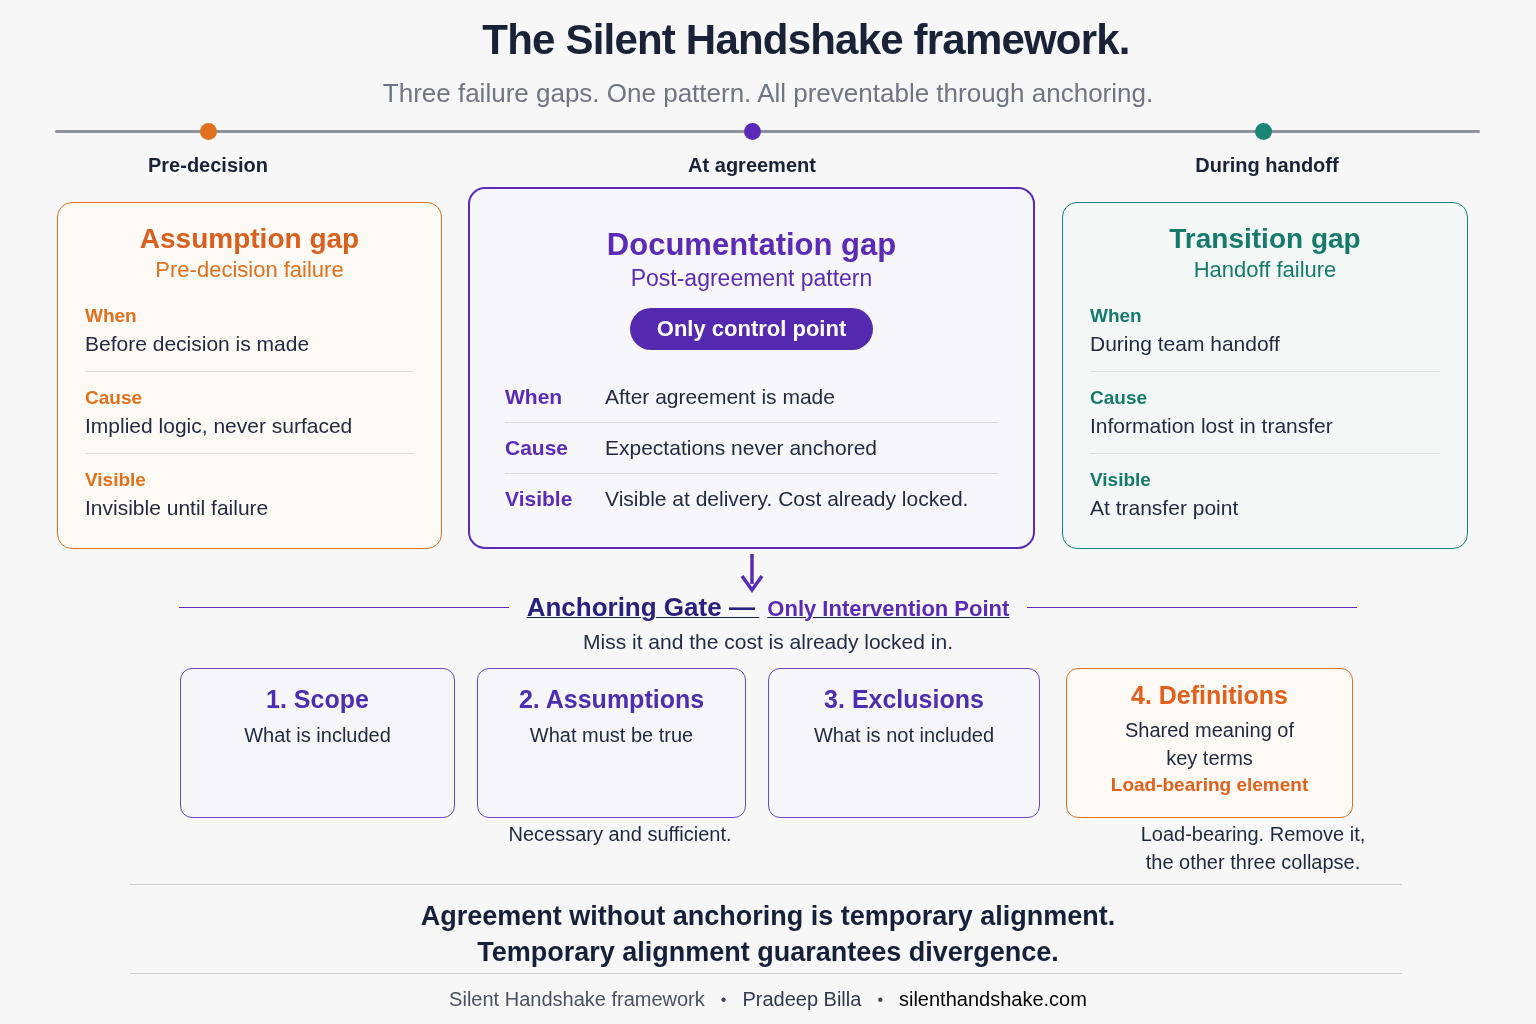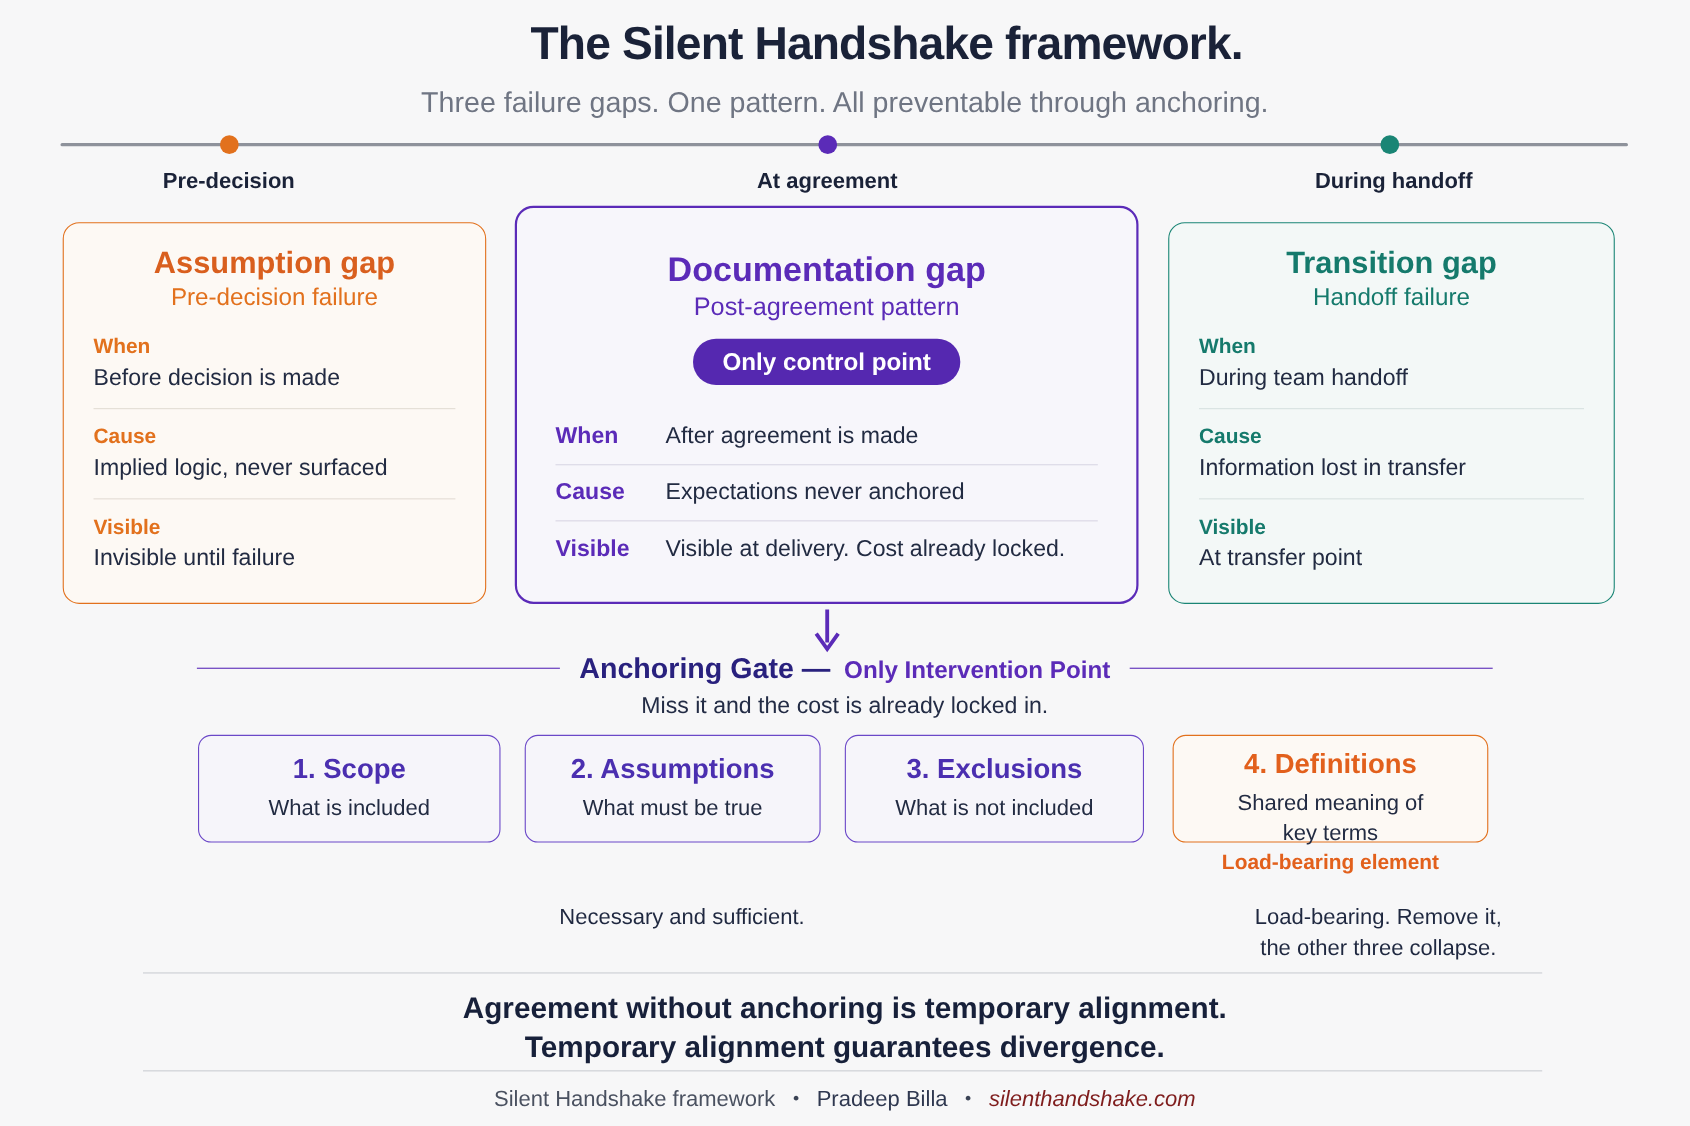--- a/index.html
+++ b/index.html
@@ -90,31 +90,31 @@
 
   
   .down-arrow { position: absolute; left: 736px; top: 552px; }
 
   
   .gate-header {
     position: absolute; top: 592px; left: 0; width: 100%;
     display: flex; align-items: center; justify-content: center; gap: 18px;
   }
   .gate-line { height: 0; border-top: 1.5px solid #5b2bb8; width: 330px; }
-  .gate-heading { white-space: nowrap; }
+  .gate-heading { white-space: nowrap; text-decoration: underline; }
   .gate-heading .gate-main { font-size: 26px; font-weight: 800; color: #29217e; }
   .gate-heading .gate-sub { font-size: 22px; font-weight: 800; color: #5b2bb8; margin-left: 8px; }
   .gate-subtitle {
     position: absolute; top: 630px; left: 0; width: 100%;
     text-align: center; font-size: 21px; color: #232c45;
   }
 
   
   .gate-box {
-    position: absolute; top: 668px; height: 98px; border-radius: 12px;
+    position: absolute; top: 668px; height: 150px; border-radius: 12px;
     text-align: center; padding-top: 16px;
   }
   .gate-box-purple { background: #f6f5fa; border: 1.5px solid #6b48c8; }
   .gate-box-orange { background: #fdf9f4; border: 1.5px solid #e2711d; padding-top: 12px; }
   .box-1 { left: 180px; width: 275px; }
   .box-2 { left: 477px; width: 269px; }
   .box-3 { left: 768px; width: 272px; }
   .box-4 { left: 1066px; width: 287px; }
   .gate-box-title { font-size: 25px; font-weight: 800; color: #4b2fb0; }
   .gate-box-orange .gate-box-title { color: #e2601c; }
@@ -136,21 +136,21 @@
     text-align: center; font-size: 27px; font-weight: 800; color: #17203a; line-height: 36px;
   }
   .footer {
     position: absolute; top: 988px; left: 0; width: 100%;
     display: flex; justify-content: center; align-items: center; gap: 16px;
     font-size: 20px;
   }
   .footer .brand { color: #4a5160; }
   .footer .bullet { color: #3a4254; font-size: 16px; }
   .footer .author { color: #2f3850; }
-  .footer .site-link { color: #7f1d1d; text-decoration: none; cursor: pointer; font-style: italic; }
+  .footer .site-link { color: #000000; text-decoration: none; cursor: pointer; }
 </style>
 </head>
 <body>
 
 <div class="canvas">
 
   <h1 class="page-title">The Silent Handshake framework.</h1>
   <div class="page-subtitle">Three failure gaps. One pattern. All preventable through anchoring.</div>
 
   <div class="timeline-line"></div>

